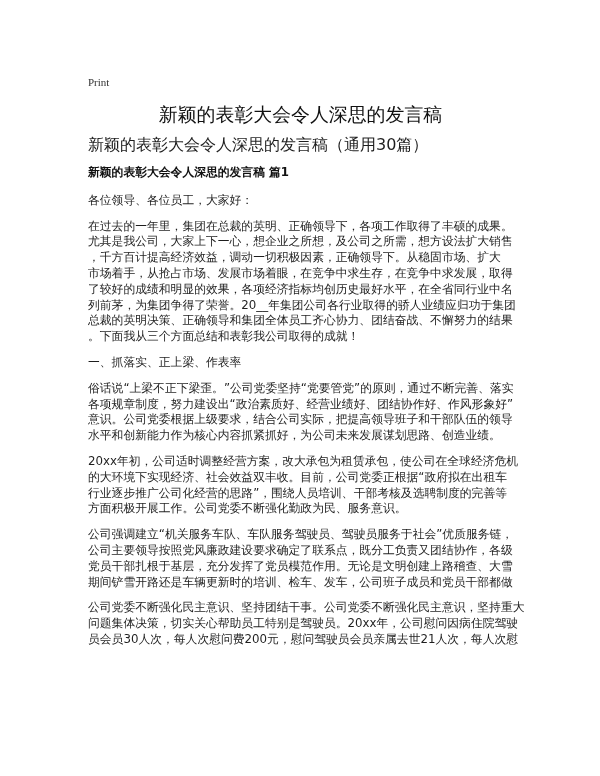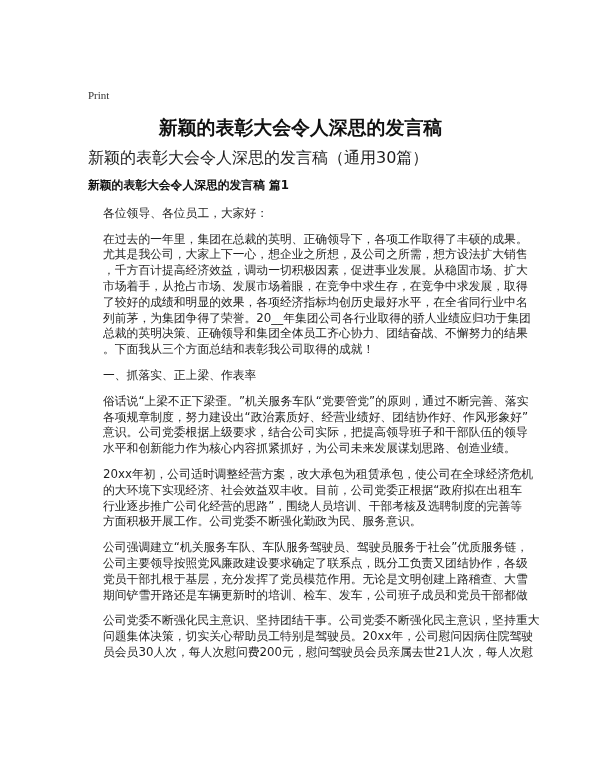--- a/index.html
+++ b/index.html
@@ -11,35 +11,35 @@
       width: 600px;
       height: 776px;
       overflow: hidden;
       position: relative;
       color: #1e1e1e;
       font-family: "DejaVu Sans", sans-serif;
     }
     .doc {
       position: absolute;
       left: 88px;
-      top: 17px;
+      top: 4px;
       width: 425px;
     }
     .print-label {
       margin: 71px 0 0 0;
       font-family: "Liberation Serif", serif;
       font-size: 11px;
       line-height: 14px;
       color: #333333;
     }
     .doc-title {
       margin: 13px 0 0 0;
       font-size: 18.9px;
       line-height: 24px;
-      font-weight: bold;
+      font-weight: normal;
       text-align: center;
       white-space: nowrap;
       color: #111111;
     }
     .subtitle {
       margin: 11px 0 12px 0;
       font-size: 16px;
       line-height: 15.8px;
       white-space: nowrap;
     }
@@ -55,21 +55,20 @@
       margin: 10px 0 0 0;
       font-size: 11.8px;
       line-height: 15.8px;
     }
     .para.first {
       margin-top: 12.3px;
     }
     .line {
       display: block;
       white-space: nowrap;
-      margin-left: 15px;
     }
   </style>
 </head>
 <body>
 
 <div class="doc">
 
   <div class="print-label">Print</div>
 
   <h1 class="doc-title">新颖的表彰大会令人深思的发言稿</h1>
@@ -79,34 +78,34 @@
   <div class="section-heading">新颖的表彰大会令人深思的发言稿 篇1</div>
 
   <p class="para first">
     <span class="line">各位领导、各位员工，大家好：</span>
   </p>
 
 
   <p class="para">
     <span class="line">在过去的一年里，集团在总裁的英明、正确领导下，各项工作取得了丰硕的成果。</span>
     <span class="line">尤其是我公司，大家上下一心，想企业之所想，及公司之所需，想方设法扩大销售</span>
-    <span class="line">，千方百计提高经济效益，调动一切积极因素，促进事业发展。从稳固市场、扩大</span>
+    <span class="line">，千方百计提高经济效益，调动一切积极因素，正确领导下。从稳固市场、扩大</span>
     <span class="line">市场着手，从抢占市场、发展市场着眼，在竞争中求生存，在竞争中求发展，取得</span>
     <span class="line">了较好的成绩和明显的效果，各项经济指标均创历史最好水平，在全省同行业中名</span>
     <span class="line">列前茅，为集团争得了荣誉。20__年集团公司各行业取得的骄人业绩应归功于集团</span>
     <span class="line">总裁的英明决策、正确领导和集团全体员工齐心协力、团结奋战、不懈努力的结果</span>
     <span class="line">。下面我从三个方面总结和表彰我公司取得的成就！</span>
   </p>
 
   <p class="para">
     <span class="line">一、抓落实、正上梁、作表率</span>
   </p>
 
   <p class="para">
-    <span class="line">俗话说“上梁不正下梁歪。”机关服务车队“党要管党”的原则，通过不断完善、落实</span>
+    <span class="line">俗话说“上梁不正下梁歪。”公司党委坚持“党要管党”的原则，通过不断完善、落实</span>
     <span class="line">各项规章制度，努力建设出“政治素质好、经营业绩好、团结协作好、作风形象好”</span>
     <span class="line">意识。公司党委根据上级要求，结合公司实际，把提高领导班子和干部队伍的领导</span>
     <span class="line">水平和创新能力作为核心内容抓紧抓好，为公司未来发展谋划思路、创造业绩。</span>
   </p>
 
   <p class="para">
     <span class="line">20xx年初，公司适时调整经营方案，改大承包为租赁承包，使公司在全球经济危机</span>
     <span class="line">的大环境下实现经济、社会效益双丰收。目前，公司党委正根据“政府拟在出租车</span>
     <span class="line">行业逐步推广公司化经营的思路”，围绕人员培训、干部考核及选聘制度的完善等</span>
     <span class="line">方面积极开展工作。公司党委不断强化勤政为民、服务意识。</span>

